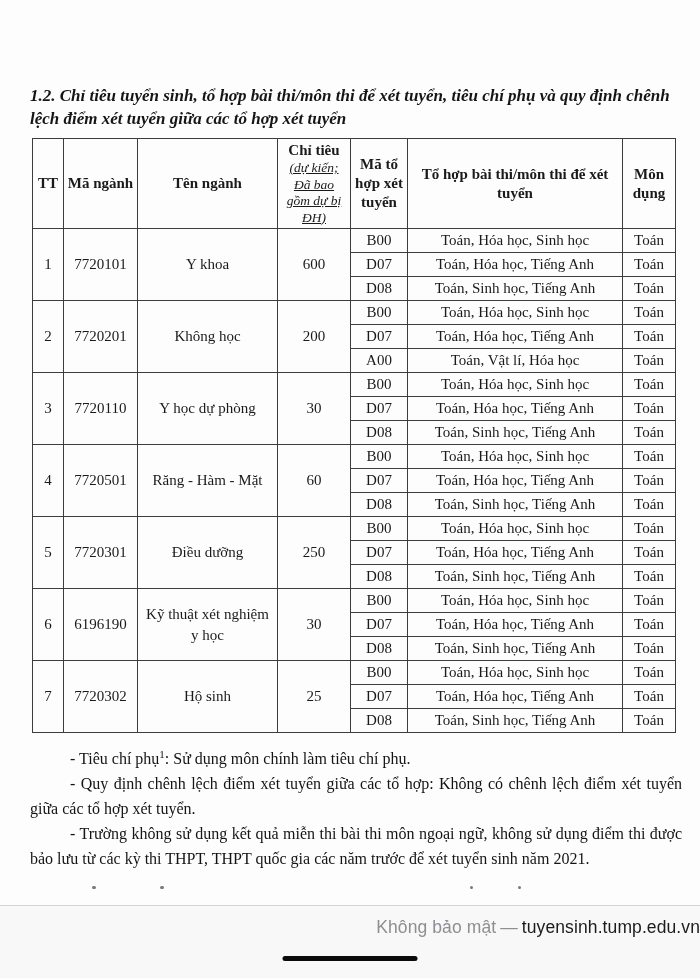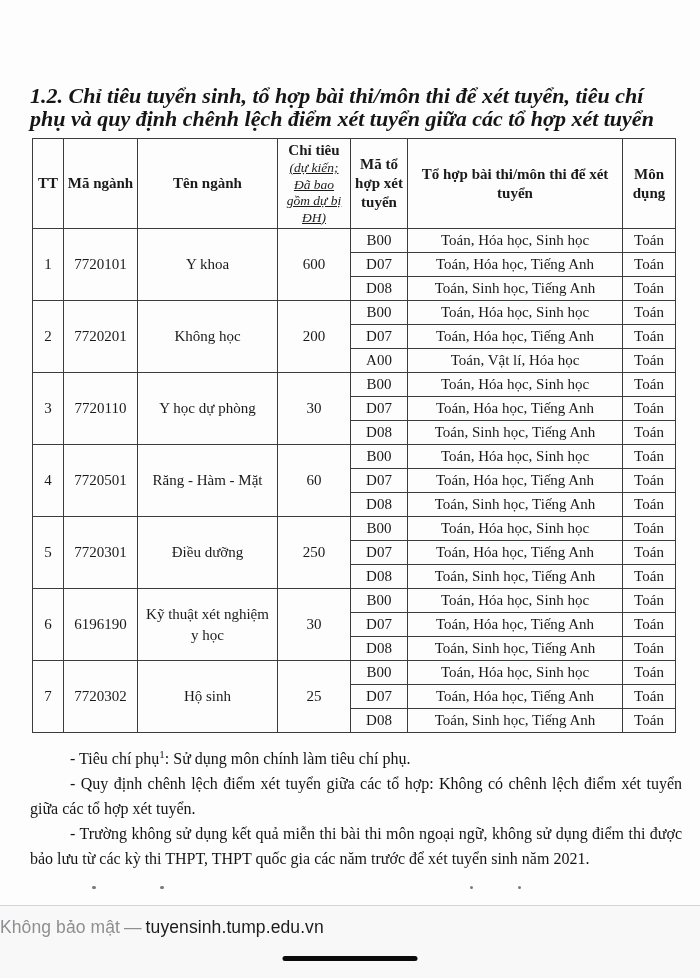--- a/index.html
+++ b/index.html
@@ -12,21 +12,21 @@
     overflow: hidden;
   }
   .doc-page {
     position: absolute;
     top: 0; left: 0; right: 0;
     bottom: 73px;
     background: #fdfdfd;
   }
   .doc-heading {
     margin: 84px 16px 8px 30px;
-    font-size: 22px;
+    font-size: 17px;
     font-weight: bold;
     font-style: italic;
     line-height: 23px;
     color: #151515;
   }
   table.admissions {
     border-collapse: collapse;
     margin-left: 32px;
     width: 643px;
     table-layout: fixed;
@@ -78,21 +78,21 @@
     width: 4px; height: 3px;
     background: #7a7a7a;
     border-radius: 2px;
   }
   .browser-bar {
     position: absolute;
     left: 0; right: 0; bottom: 0;
     height: 73px;
     background: #f8f8f8;
     border-top: 1px solid #d4d4d6;
-    text-align: left;
+    text-align: right;
     font-family: "Liberation Sans", sans-serif;
   }
   .url-line {
     margin-top: 11px;
     font-size: 17.5px;
     letter-spacing: 0.1px;
     display: inline-block;
     cursor: pointer;
   }
   .security-label { color: #8e8e93; }

